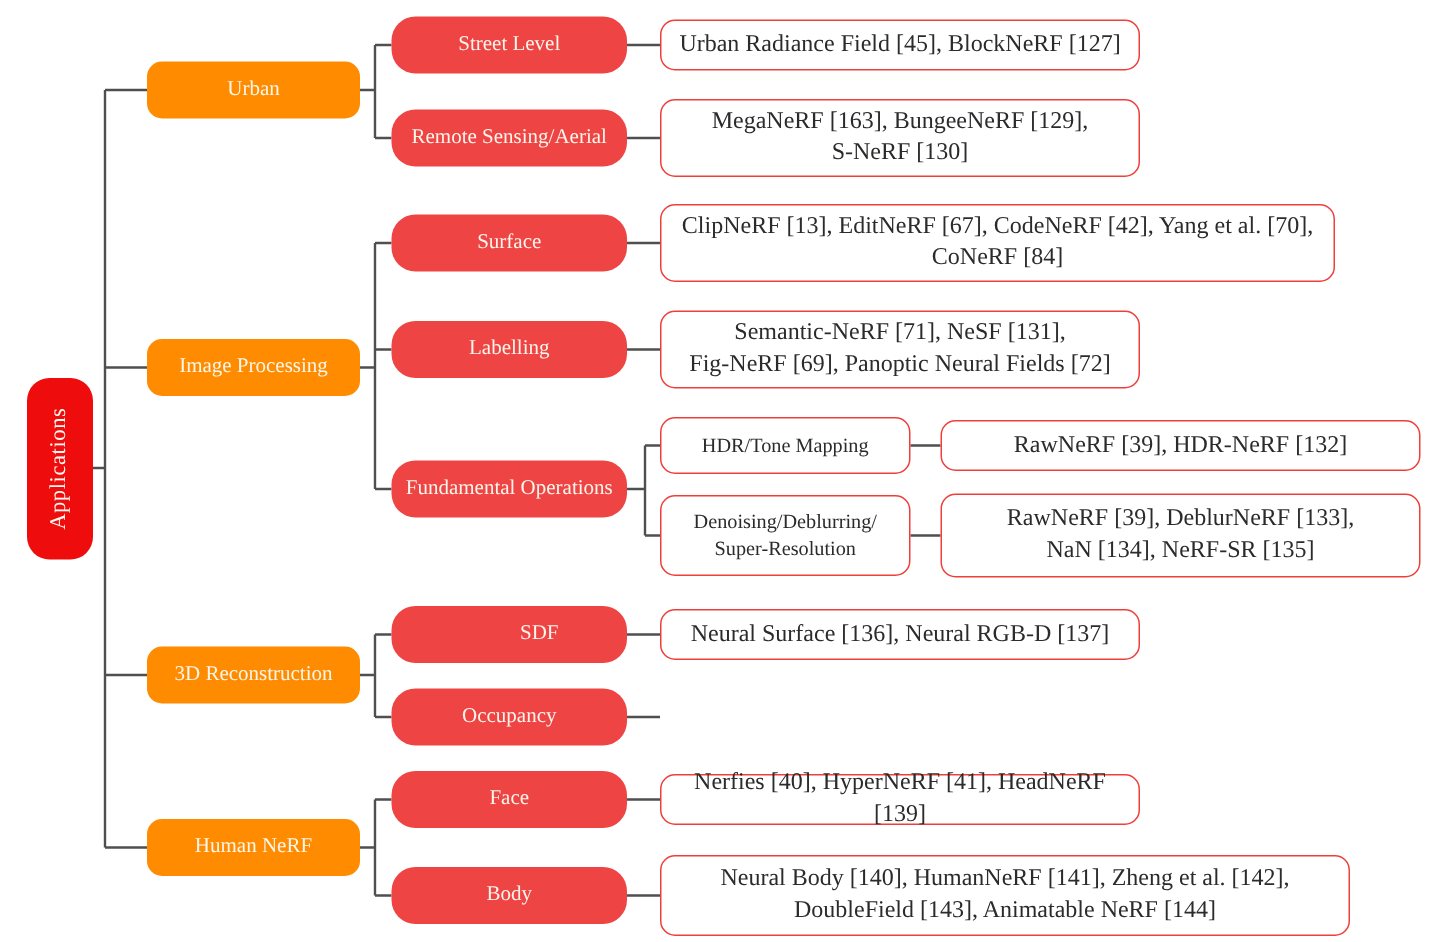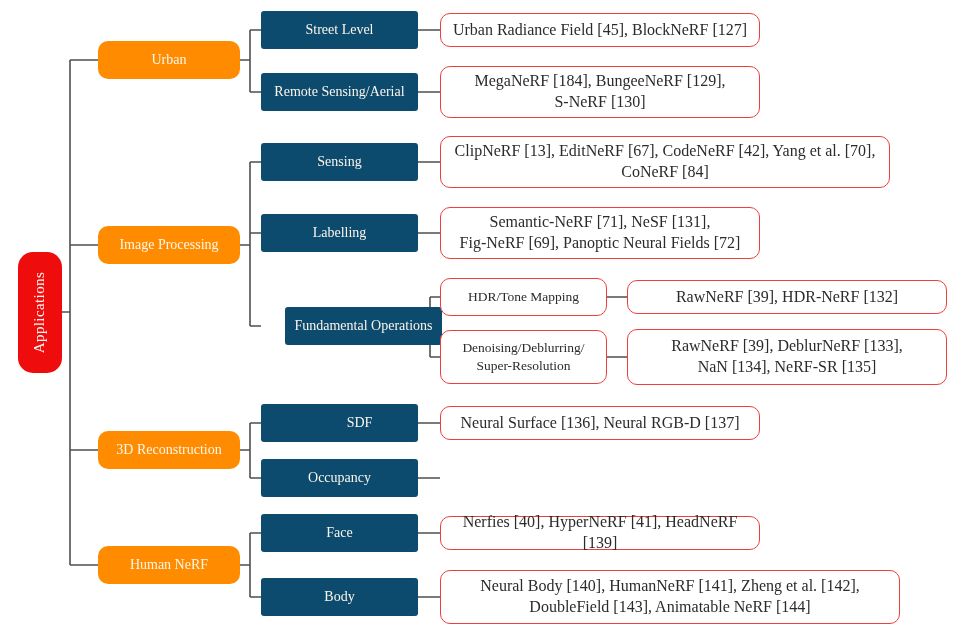--- a/index.html
+++ b/index.html
@@ -33,23 +33,23 @@
     white-space: nowrap;
   }
   .lvl1 {
     background: #ff8c00;
     color: #fdf6ea;
     border-radius: 10px;
     font-size: 14px;
     white-space: nowrap;
   }
   .lvl2 {
-    background: #0c4a6e;
+    background: #ef4444;
     color: #fbf5ec;
-    border-radius: 3px;
+    border-radius: 16px;
     font-size: 14px;
     white-space: nowrap;
     overflow: hidden;
   }
   .leaf, .opnode {
     background: #ffffff;
     border: 1.6px solid #ee3f3b;
     border-radius: 10px;
     color: #2b2b2b;
     font-size: 16px;
@@ -83,34 +83,34 @@
     <span class="vtext">Applications</span>
   </div>
 
   <div class="node lvl1" style="left:98px; top:41px; width:142px; height:38px;">Urban</div>
   <div class="node lvl1" style="left:98px; top:226px; width:142px; height:38px;">Image Processing</div>
   <div class="node lvl1" style="left:98px; top:431px; width:142px; height:38px;">3D Reconstruction</div>
   <div class="node lvl1" style="left:98px; top:546px; width:142px; height:38px;">Human NeRF</div>
 
   <div class="node lvl2" style="left:261px; top:11px; width:157px; height:38px;">Street Level</div>
   <div class="node lvl2" style="left:261px; top:73px; width:157px; height:38px;">Remote Sensing/Aerial</div>
-  <div class="node lvl2" style="left:261px; top:143px; width:157px; height:38px;">Sensing</div>
+  <div class="node lvl2" style="left:261px; top:143px; width:157px; height:38px;">Surface</div>
   <div class="node lvl2" style="left:261px; top:214px; width:157px; height:38px;">Labelling</div>
-  <div class="node lvl2" style="left:261px; top:307px; width:157px; height:38px;margin-left:24px;">Fundamental Operations</div>
+  <div class="node lvl2" style="left:261px; top:307px; width:157px; height:38px;">Fundamental Operations</div>
   <div class="node lvl2" style="left:261px; top:404px; width:157px; height:38px;padding-left:40px;">SDF</div>
   <div class="node lvl2" style="left:261px; top:459px; width:157px; height:38px;">Occupancy</div>
   <div class="node lvl2" style="left:261px; top:514px; width:157px; height:38px;">Face</div>
   <div class="node lvl2" style="left:261px; top:578px; width:157px; height:38px;">Body</div>
 
   <div class="node opnode" style="left:440px; top:278px; width:167px; height:38px;">HDR/Tone Mapping</div>
   <div class="node opnode" style="left:440px; top:330px; width:167px; height:54px;">Denoising/Deblurring/
 Super-Resolution</div>
 
   <div class="node leaf" style="left:440px; top:13px; width:320px; height:34px;">Urban Radiance Field [45], BlockNeRF [127]</div>
-  <div class="node leaf" style="left:440px; top:66px; width:320px; height:52px;">MegaNeRF [184], BungeeNeRF [129],
+  <div class="node leaf" style="left:440px; top:66px; width:320px; height:52px;">MegaNeRF [163], BungeeNeRF [129],
 S-NeRF [130]</div>
   <div class="node leaf" style="left:440px; top:136px; width:450px; height:52px;">ClipNeRF [13], EditNeRF [67], CodeNeRF [42], Yang et al. [70],
 CoNeRF [84]</div>
   <div class="node leaf" style="left:440px; top:207px; width:320px; height:52px;">Semantic-NeRF [71], NeSF [131],
 Fig-NeRF [69], Panoptic Neural Fields [72]</div>
   <div class="node leaf" style="left:627px; top:280px; width:320px; height:34px;">RawNeRF [39], HDR-NeRF [132]</div>
   <div class="node leaf" style="left:627px; top:329px; width:320px; height:56px;">RawNeRF [39], DeblurNeRF [133],
 NaN [134], NeRF-SR [135]</div>
   <div class="node leaf" style="left:440px; top:406px; width:320px; height:34px;">Neural Surface [136], Neural RGB-D [137]</div>
   <div class="node leaf" style="left:440px; top:516px; width:320px; height:34px;">Nerfies [40], HyperNeRF [41], HeadNeRF [139]</div>

